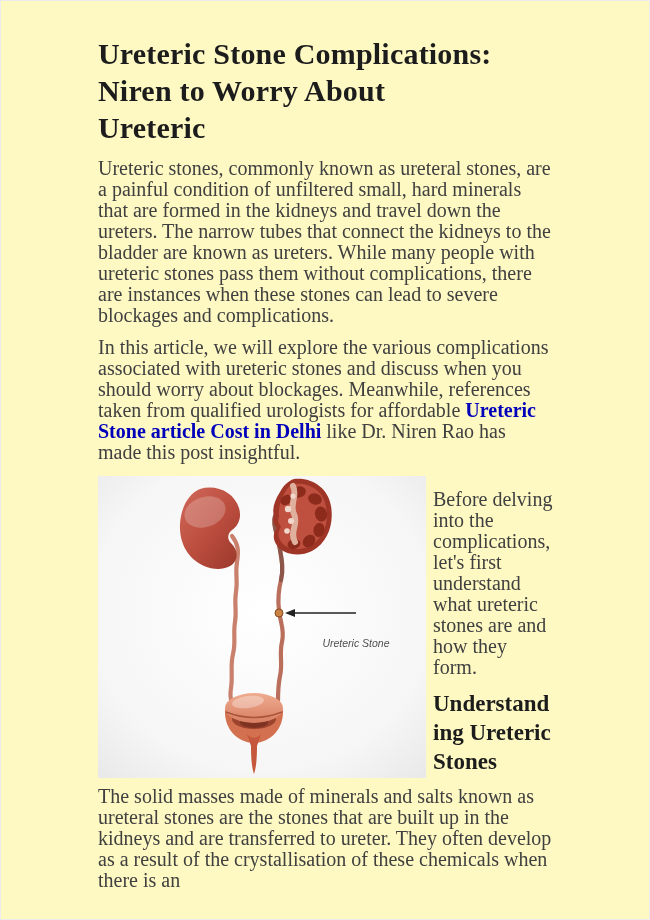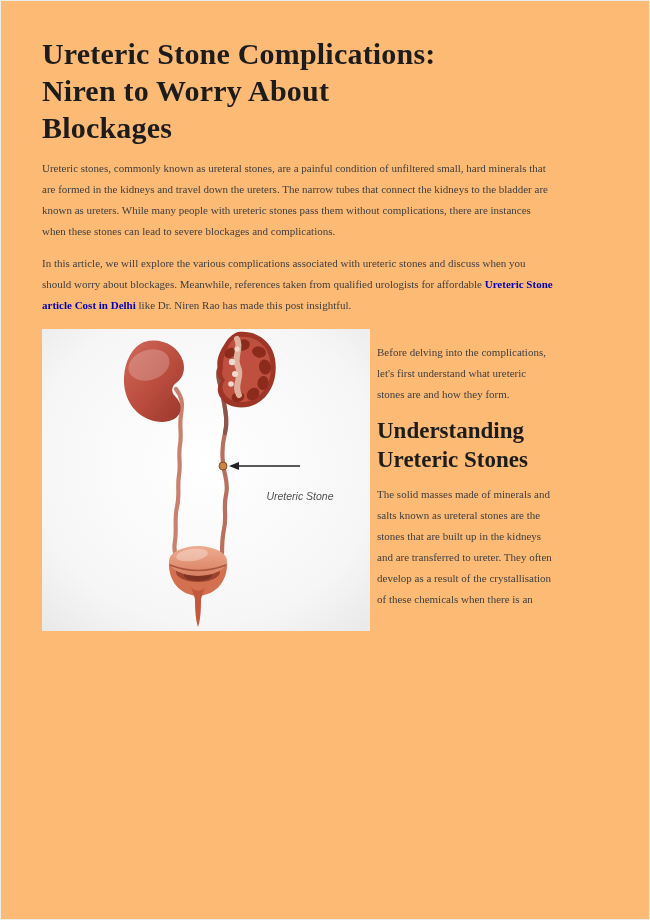--- a/index.html
+++ b/index.html
@@ -1,38 +1,38 @@
 <!DOCTYPE html>
 <html><head>
 <meta charset="utf-8">
 <style>
   html,body{margin:0;padding:0;background:#ffffff;}
   .page{
     position:relative;
     width:650px;height:920px;
-    background:#fdba74;
+    background:#fef9c3;
     box-sizing:border-box;
     border:1px solid #ececec;
-    padding:34px 96px 0 41px;
+    padding:34px 96px 0 97px;
     overflow:hidden;
     font-family:"Liberation Serif","DejaVu Serif",serif;
     color:#404040;
   }
   h1.title{
     margin:0 0 12px 0;
     font-size:30px;
     line-height:37px;
     font-weight:700;
     color:#1c1c1c;
     letter-spacing:0.2px;
   }
   h1.title span{display:block;}
   p.body{
     margin:0 0 11px 0;
-    font-size:11px;
+    font-size:20px;
     line-height:21px;
     color:#404040;
   }
   a.inline-link{
     color:#0000bb;
     font-weight:700;
     text-decoration:none;
     cursor:pointer;
   }
   figure.anatomy{
@@ -61,21 +61,21 @@
   }
 </style>
 </head>
 <body>
 
 <div class="page">
 
   <h1 class="title">
     <span>Ureteric Stone Complications:</span>
     <span>Niren to Worry About</span>
-    <span>Blockages</span>
+    <span>Ureteric</span>
   </h1>
 
   <p class="body">Ureteric stones, commonly known as ureteral stones, are a painful condition of unfiltered small, hard minerals that are formed in the kidneys and travel down the ureters. The narrow tubes that connect the kidneys to the bladder are known as ureters. While many people with ureteric stones pass them without complications, there are instances when these stones can lead to severe blockages and complications.</p>
 
   <p class="body"><span>In this article, we will explore the various complications associated with ureteric stones and discuss when you should worry about blockages. Meanwhile, references taken from qualified urologists for affordable </span><a class="inline-link">Ureteric Stone article Cost in Delhi</a><span> like Dr. Niren Rao has made this post insightful.</span></p>
 
   <figure class="anatomy">
     <svg width="328" height="302" viewBox="0 0 328 302" xmlns="http://www.w3.org/2000/svg">
       <defs>
         <radialGradient id="bgGrad" cx="50%" cy="45%" r="75%">

